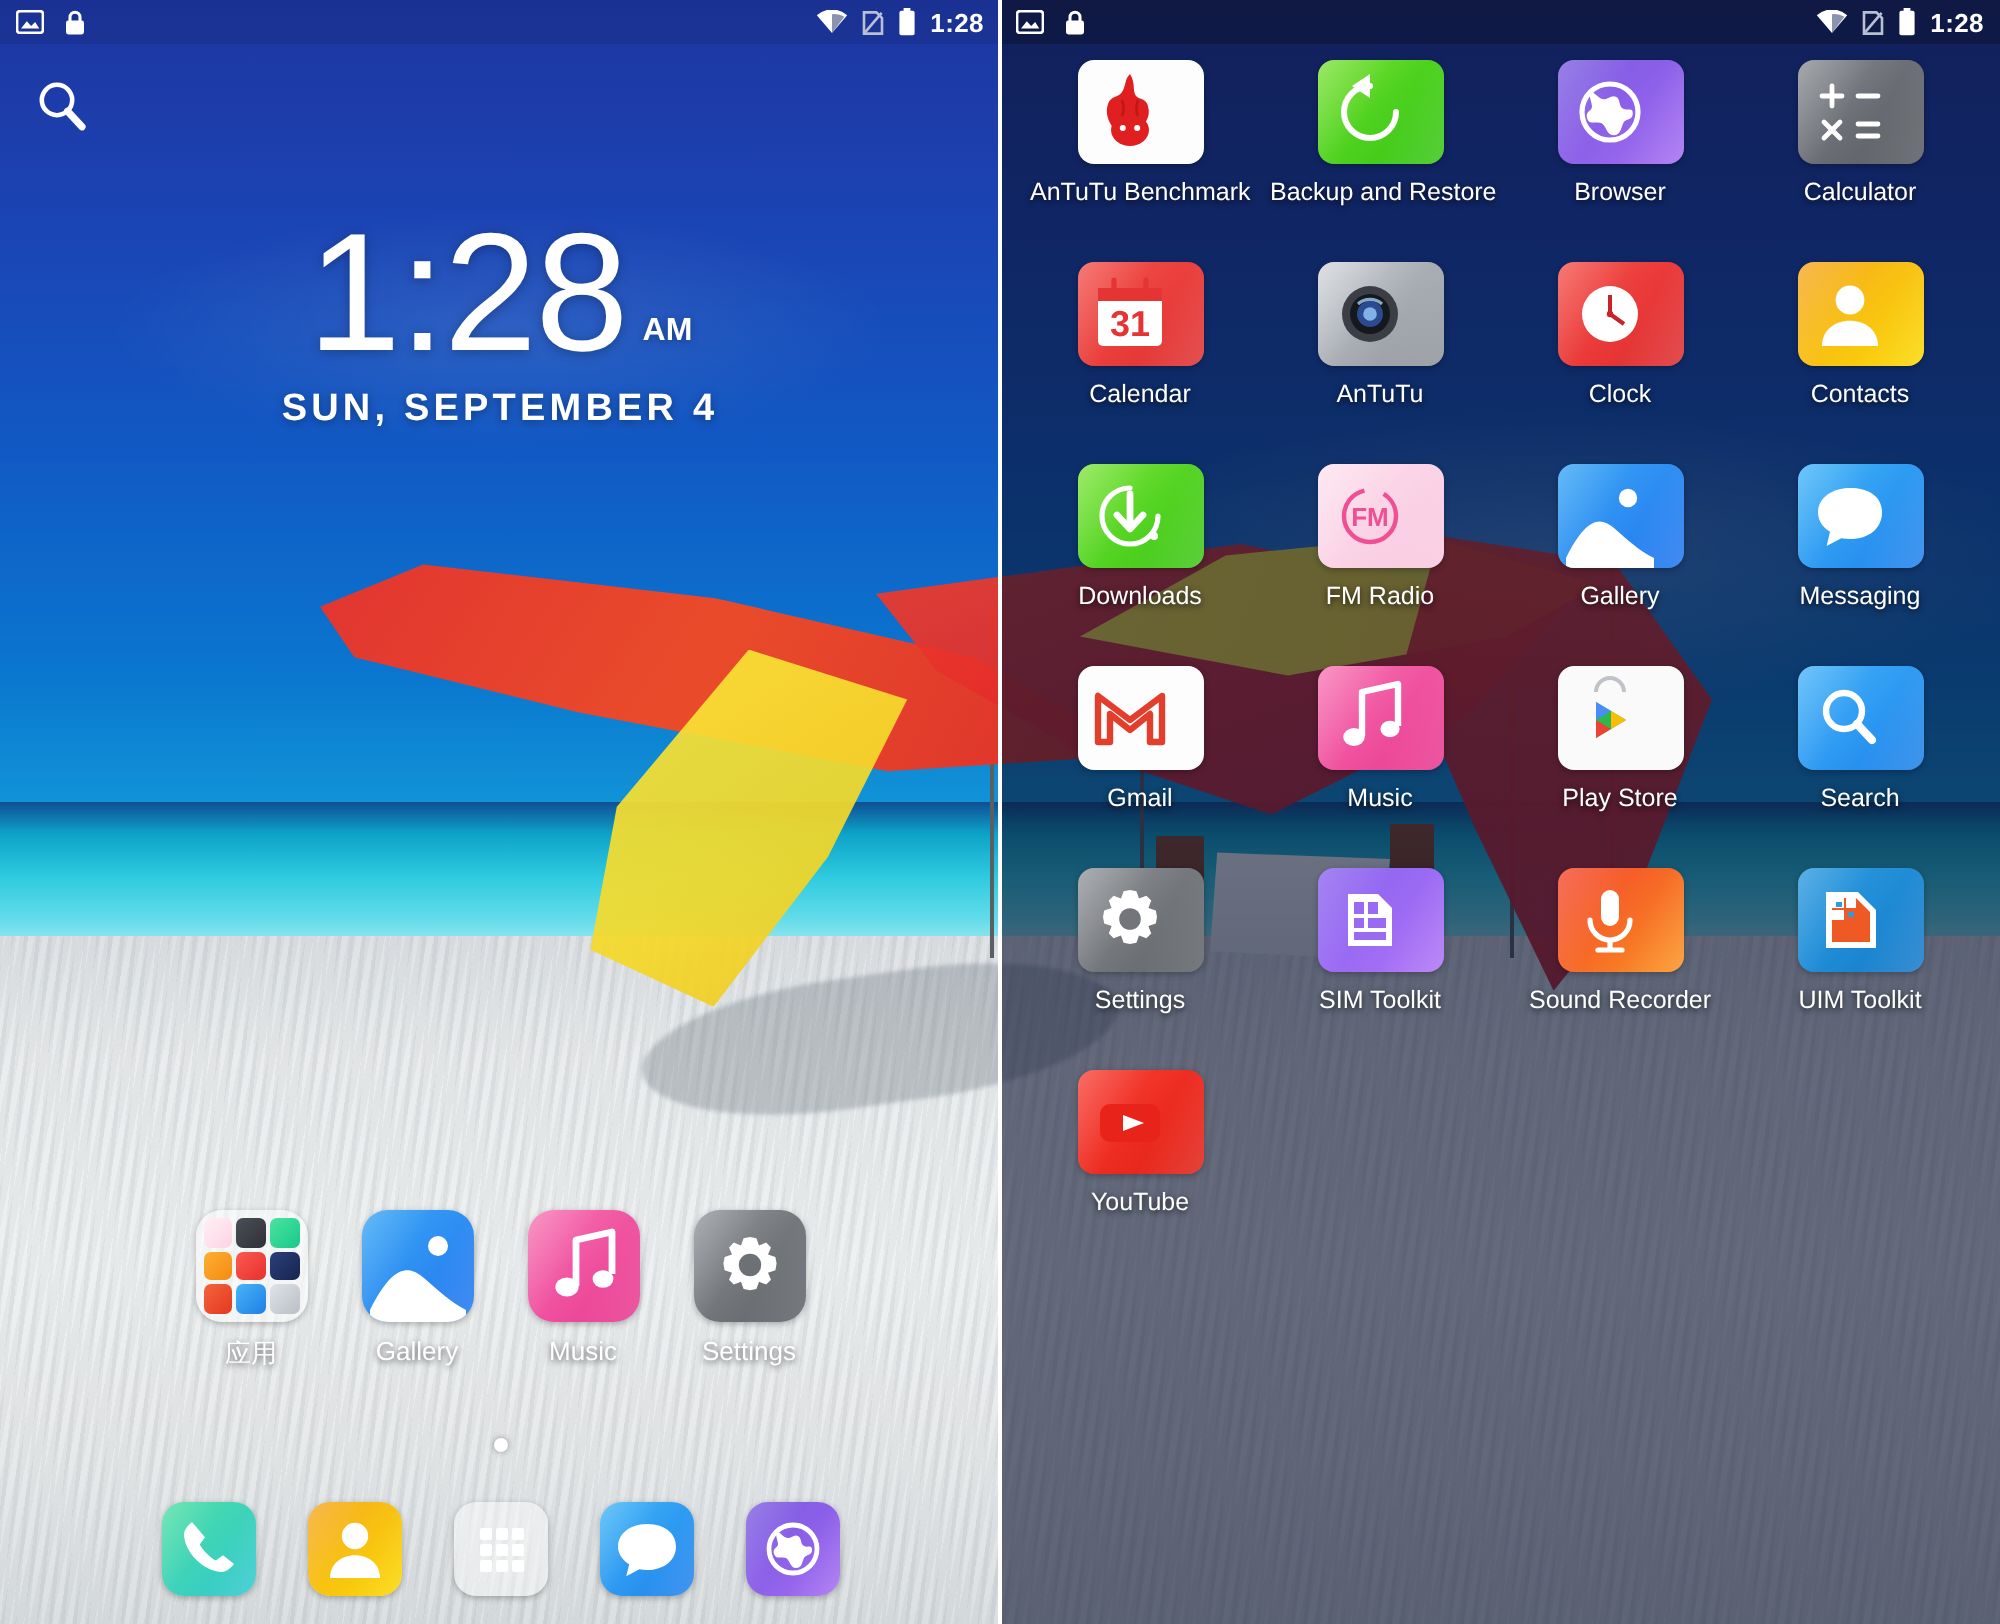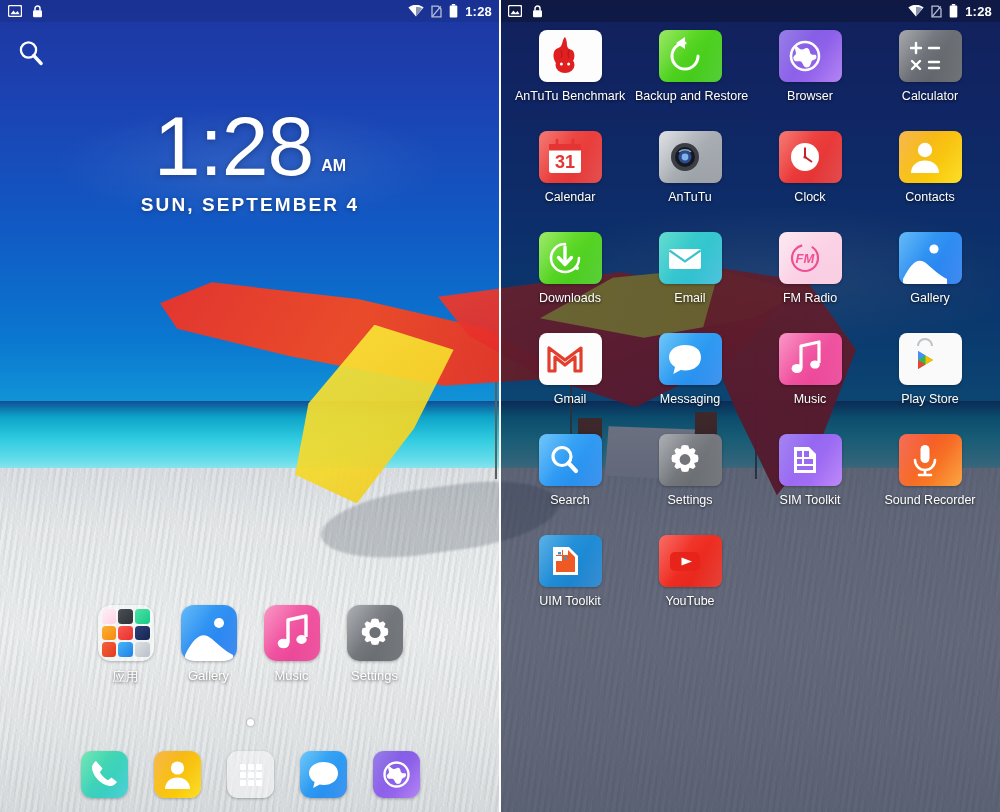--- a/index.html
+++ b/index.html
@@ -169,21 +169,21 @@
   .grad-backup{ background:linear-gradient(135deg,#7fe23a 0%,#4fd21f 48%,#36c414 100%); }
   .grad-browser{ background:linear-gradient(135deg,#7b5ce0 0%,#8a5fe8 45%,#a56ef2 100%); }
   .grad-calc{ background:linear-gradient(135deg,#8d9096 0%,#6b6f75 50%,#55585d 100%); }
   .grad-cal{ background:linear-gradient(135deg,#f3554f 0%,#ea3f3c 50%,#de2f30 100%); }
   .grad-cam{ background:linear-gradient(135deg,#d5d8dc 0%,#a9aeb4 50%,#8d9298 100%); }
   .grad-clock{ background:linear-gradient(135deg,#f4554e 0%,#ea3a39 50%,#dc2b2e 100%); }
   .grad-contacts{ background:linear-gradient(135deg,#f5a51e 0%,#f8bf14 45%,#fbd800 100%); }
   .grad-down{ background:linear-gradient(135deg,#82e540 0%,#55d423 50%,#3cc516 100%); }
   .grad-email{ background:linear-gradient(135deg,#3ad3c4 0%,#35c7cf 50%,#2fb8d6 100%); }
   .grad-file{ background:linear-gradient(135deg,#fcc424 0%,#f8b218 50%,#f2a00c 100%); }
-  .grad-fm{ background:linear-gradient(135deg,#fde3ee 0%,#fbd3e6 50%,#f9c6dd 100%);font-style:italic; }
+  .grad-fm{ background:linear-gradient(135deg,#fde3ee 0%,#fbd3e6 50%,#f9c6dd 100%); }
   .grad-gal{ background:linear-gradient(135deg,#3aa7f5 0%,#2e8ef2 50%,#1f74ee 100%); }
   .grad-gmail{ background:#fdfdfd; }
   .grad-msg{ background:linear-gradient(135deg,#46b7f7 0%,#2e9bf2 50%,#1f80ec 100%); }
   .grad-music{ background:linear-gradient(135deg,#f879b5 0%,#f053a0 50%,#e8368e 100%); }
   .grad-phone{ background:linear-gradient(135deg,#4fdfa3 0%,#3ed3b9 50%,#2fc7d0 100%); }
   .grad-play{ background:#fafafa; }
   .grad-search{ background:linear-gradient(135deg,#49b4f8 0%,#2f9bf3 50%,#1b7fe8 100%); }
   .grad-settings{ background:linear-gradient(135deg,#96999e 0%,#74777c 50%,#5c5f64 100%); }
   .grad-sim{ background:linear-gradient(135deg,#8a63ef 0%,#9a6af3 50%,#b073f7 100%); }
   .grad-rec{ background:linear-gradient(135deg,#f4452c 0%,#f66a26 50%,#fb9420 100%); }
@@ -552,30 +552,20 @@
           <svg width="52" height="52" viewBox="0 0 52 52" style="position:absolute;inset:0">
             <path d="M26 12a14 14 0 1 0 14 14" fill="none" stroke="#fff" stroke-width="2.6" stroke-linecap="round"></path>
             <circle cx="38" cy="36" r="2" fill="#fff"></circle>
             <line x1="26" y1="15" x2="26" y2="31" stroke="#fff" stroke-width="3.4" stroke-linecap="round"></line>
             <path d="M19.5 25.5 L26 32.5 L32.5 25.5" fill="none" stroke="#fff" stroke-width="3.4" stroke-linecap="round" stroke-linejoin="round"></path>
           </svg>
         </div>
         <div class="lbl">Downloads</div>
       </div>
 
-      <div class="app">
-        <div class="icon64 grad-email">
-          <div class="sheen"></div>
-          <svg width="52" height="52" viewBox="0 0 52 52" style="position:absolute;inset:0">
-            <rect x="10" y="17" width="32" height="20" rx="2" fill="#fff"></rect>
-            <path d="M10.5 18.5 L26 29.5 L41.5 18.5" fill="none" stroke="#3ac3cd" stroke-width="2.2"></path>
-          </svg>
-        </div>
-        <div class="lbl">Email</div>
-      </div>
 
 
       <div class="app">
         <div class="icon64 grad-fm">
           <div class="sheen"></div>
           <svg width="52" height="52" viewBox="0 0 52 52" style="position:absolute;inset:0">
             <circle cx="26" cy="26" r="13" fill="none" stroke="#ef4f93" stroke-width="2.2" stroke-dasharray="58 10"></circle>
             <text x="26" y="31" font-family="Liberation Sans, sans-serif" font-size="13" font-weight="bold" fill="#ef4f93" text-anchor="middle">FM</text>
           </svg>
         </div>
@@ -587,36 +577,36 @@
           <div class="sheen"></div>
           <svg width="52" height="52" viewBox="0 0 52 52" style="position:absolute;inset:0">
             <circle cx="35" cy="17" r="4.6" fill="#fff"></circle>
             <path d="M4 47 C13 29 20 25 28 32 C35 38 40 43 48 47 L48 52 L4 52 Z" fill="#fff"></path>
           </svg>
         </div>
         <div class="lbl">Gallery</div>
       </div>
 
       <div class="app">
+        <div class="icon64 grad-msg">
+          <div class="sheen"></div>
+          <svg width="52" height="52" viewBox="0 0 52 52" style="position:absolute;inset:0">
+            <path fill="#fff" d="M26 12C16.5 12 10 17.4 10 24.2c0 3.9 2.3 7.4 6 9.7L14.3 41l7.4-3.9c1.4.3 2.8.4 4.3.4 9.5 0 16-5.4 16-13.3S35.5 12 26 12z"></path>
+          </svg>
+        </div>
+        <div class="lbl">Messaging</div>
+      </div>
+
+      <div class="app">
         <div class="icon64 grad-gmail">
           <svg width="52" height="52" viewBox="0 0 52 52" style="position:absolute;inset:0">
             <path d="M10 15 L10 38 L16 38 L16 24 L26 32 L36 24 L36 38 L42 38 L42 15 L26 27 Z" fill="none" stroke="#e33e2b" stroke-width="3.2" stroke-linejoin="round"></path>
           </svg>
         </div>
         <div class="lbl">Gmail</div>
-      </div>
-
-      <div class="app">
-        <div class="icon64 grad-msg">
-          <div class="sheen"></div>
-          <svg width="52" height="52" viewBox="0 0 52 52" style="position:absolute;inset:0">
-            <path fill="#fff" d="M26 12C16.5 12 10 17.4 10 24.2c0 3.9 2.3 7.4 6 9.7L14.3 41l7.4-3.9c1.4.3 2.8.4 4.3.4 9.5 0 16-5.4 16-13.3S35.5 12 26 12z"></path>
-          </svg>
-        </div>
-        <div class="lbl">Messaging</div>
       </div>
 
       <div class="app">
         <div class="icon64 grad-music">
           <div class="sheen"></div>
           <svg width="52" height="52" viewBox="0 0 52 52" style="position:absolute;inset:0">
             <path d="M22 35V13l18-4v21" fill="none" stroke="#fff" stroke-width="3.2" stroke-linejoin="round"></path>
             <ellipse cx="18" cy="35.5" rx="5.4" ry="4.5" fill="#fff"></ellipse>
             <ellipse cx="36" cy="31.5" rx="4.8" ry="4.1" fill="#fff"></ellipse>
           </svg>

